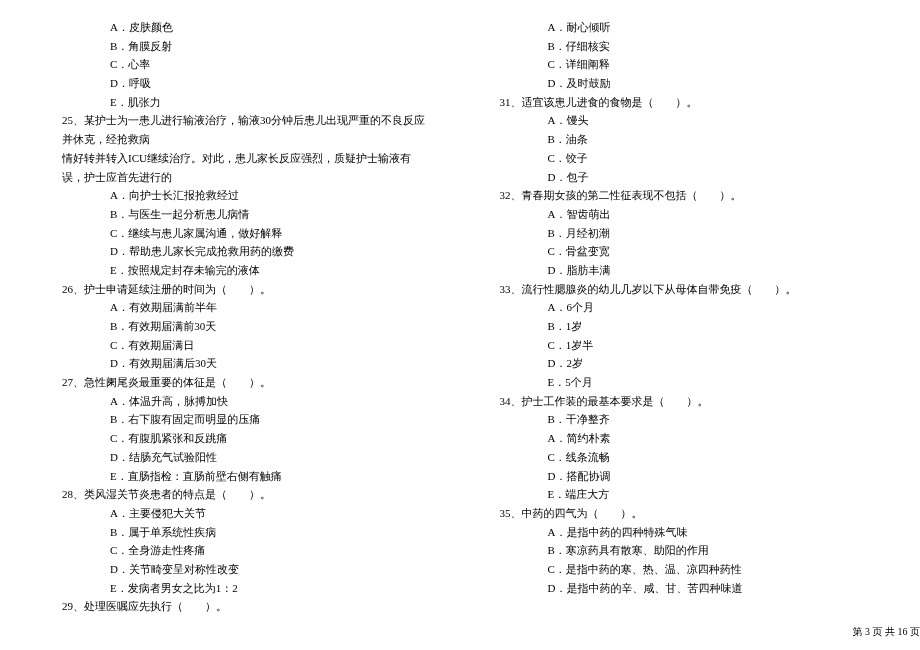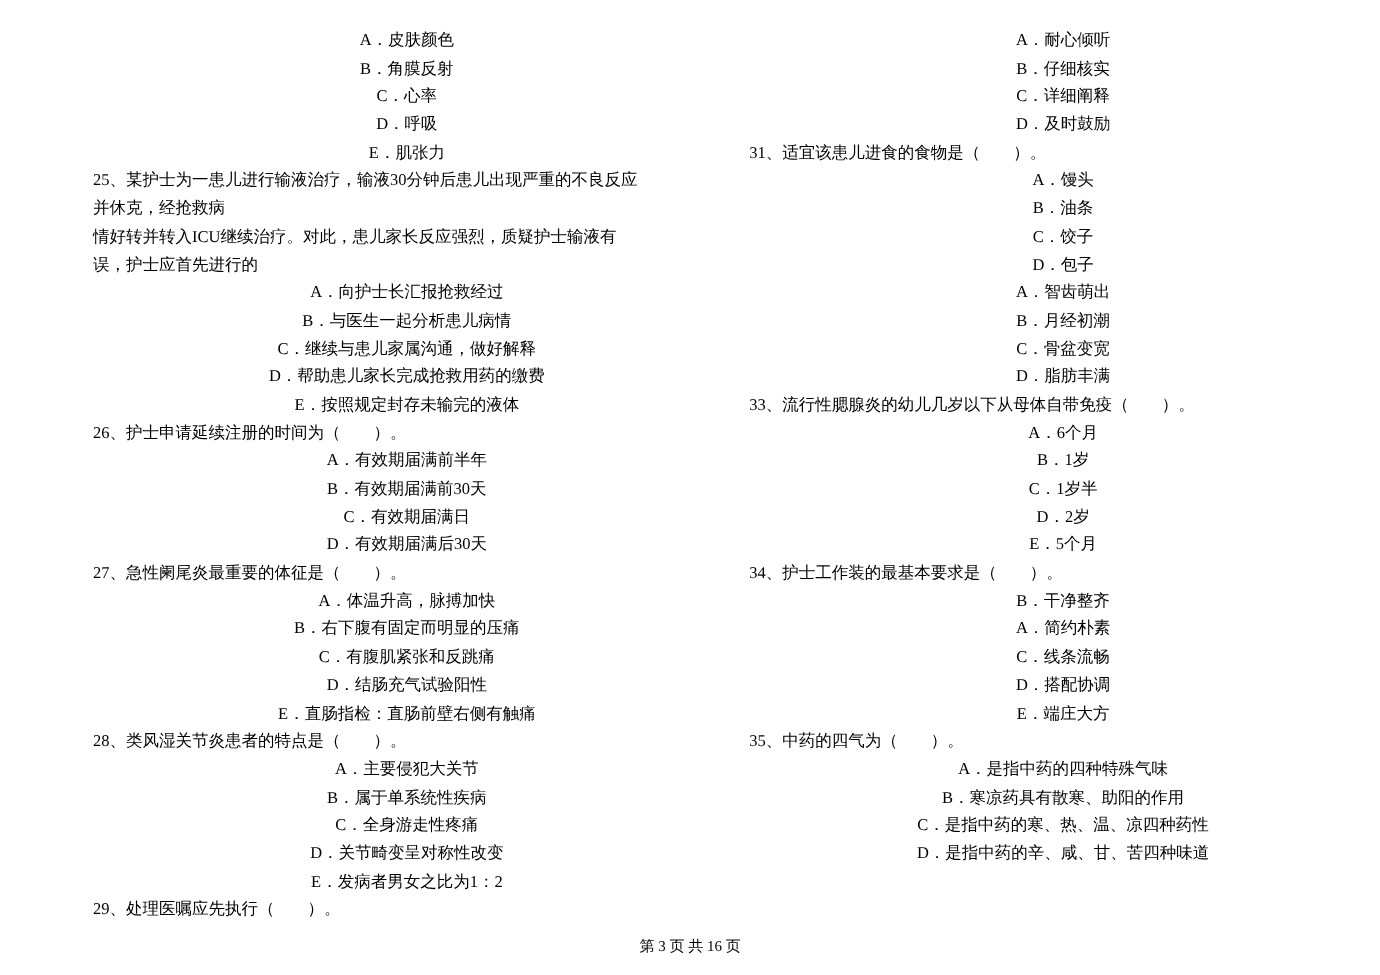--- a/index.html
+++ b/index.html
@@ -20,34 +20,33 @@
     }
     .columns {
       display: flex;
       gap: 55px;
     }
     .col {
       flex: 1;
     }
     .option {
       padding-left: 60px;
-      text-align: center;
     }
     .question {
       padding-left: 12px;
     }
     .continuation {
       padding-left: 12px;
     }
     .footer {
       position: absolute;
       bottom: 10px;
       left: 0;
       right: 0;
-      text-align: center;
+      text-align: right;
       font-size: 10px;
     }
   </style>
 </head>
 <body>
 
 <div class="columns">
   <div class="col">
     <div class="option">A．皮肤颜色</div>
     <div class="option">B．角膜反射</div>
@@ -92,20 +91,21 @@
     <div class="option">B．仔细核实</div>
     <div class="option">C．详细阐释</div>
     <div class="option">D．及时鼓励</div>
 
     <div class="question">31、适宜该患儿进食的食物是（　　）。</div>
     <div class="option">A．馒头</div>
     <div class="option">B．油条</div>
     <div class="option">C．饺子</div>
     <div class="option">D．包子</div>
 
+    <div class="question">32、青春期女孩的第二性征表现不包括（　　）。</div>
     <div class="option">A．智齿萌出</div>
     <div class="option">B．月经初潮</div>
     <div class="option">C．骨盆变宽</div>
     <div class="option">D．脂肪丰满</div>
 
     <div class="question">33、流行性腮腺炎的幼儿几岁以下从母体自带免疫（　　）。</div>
     <div class="option">A．6个月</div>
     <div class="option">B．1岁</div>
     <div class="option">C．1岁半</div>
     <div class="option">D．2岁</div>

